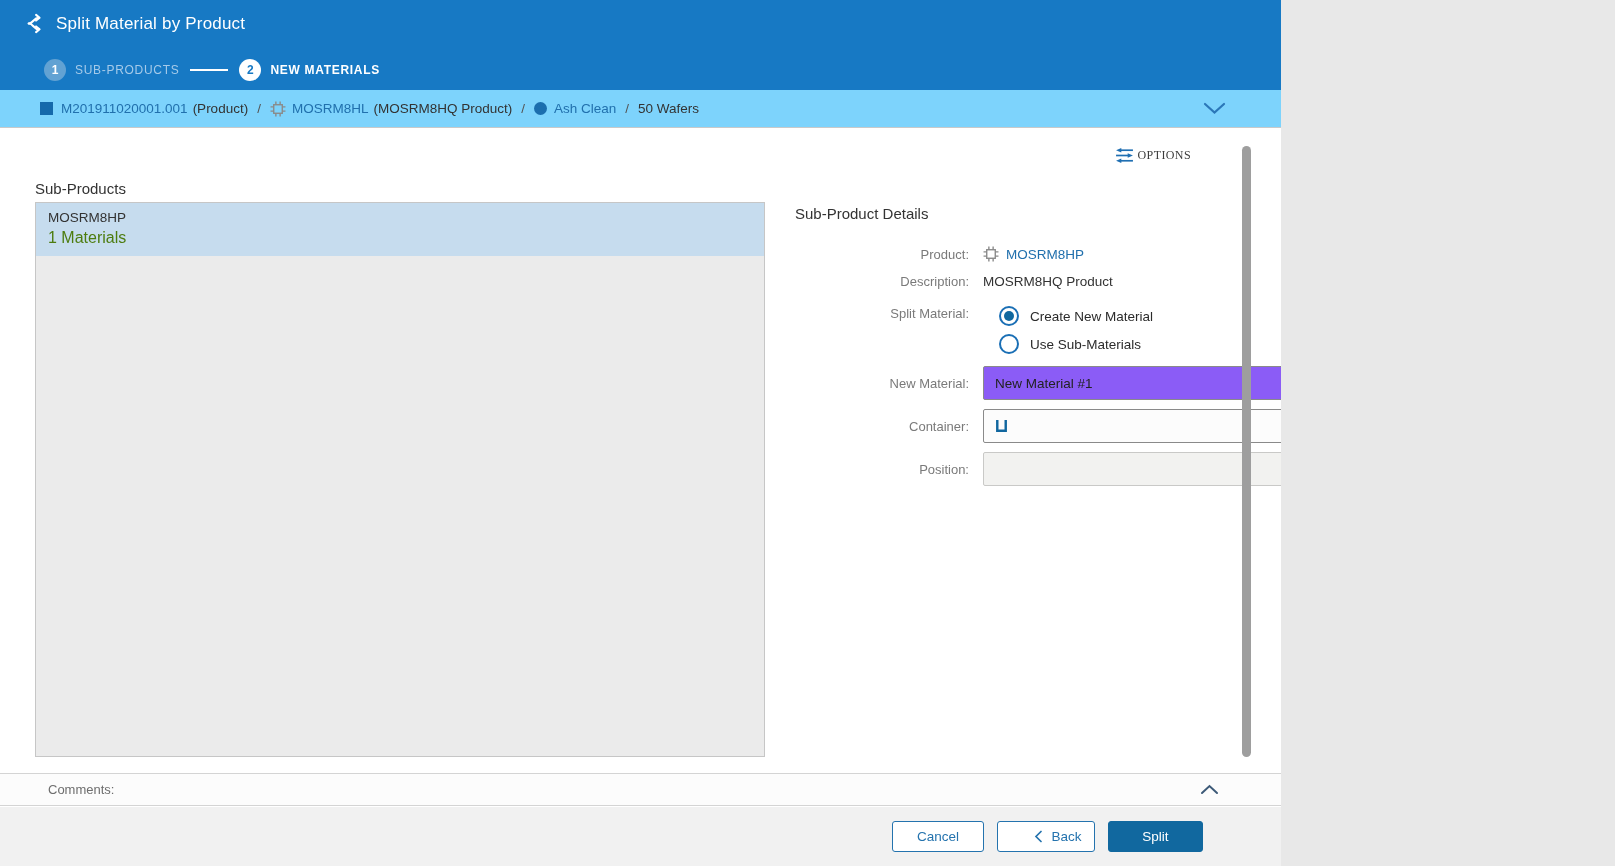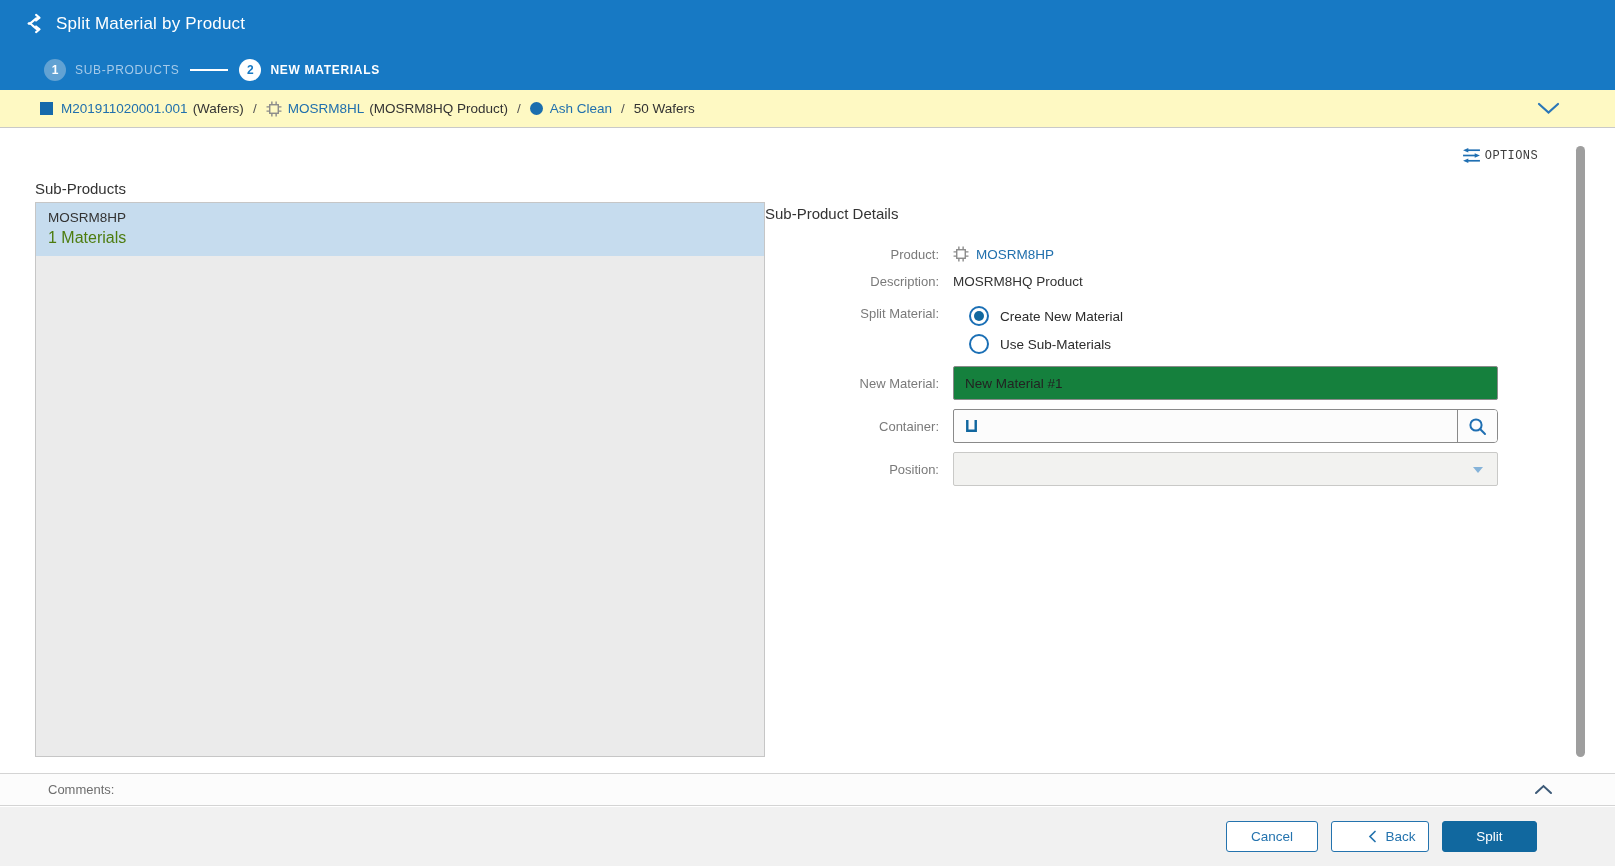--- a/index.html
+++ b/index.html
@@ -1,77 +1,77 @@
 <!DOCTYPE html>
 <html><head>
 <meta charset="utf-8">
 <style>
   * { margin:0; padding:0; box-sizing:border-box; }
   html,body { background:#e8e8e8; }
   body { font-family:"Liberation Sans", sans-serif; }
-  .app { position:relative; width:1615px; height:866px; background:#ffffff; overflow:hidden; }
+  .app { position:relative; width:1281px; height:866px; background:#ffffff; overflow:hidden; }
 
   
   .topbar { position:absolute; top:0; left:0; width:100%; height:90px; background:#1779c4; }
   .title-row { position:absolute; top:13px; left:24px; display:flex; align-items:center; gap:11px; }
   .page-title { color:#ffffff; font-size:17px; font-weight:400; letter-spacing:0.2px; }
   .stepper { position:absolute; top:59px; left:44px; display:flex; align-items:center; }
   .step { display:flex; align-items:center; gap:9px; cursor:pointer; }
   .step-circle { width:22px; height:22px; border-radius:50%; background:#62a2d3; color:#ffffff;
                  font-size:12px; font-weight:700; display:flex; align-items:center; justify-content:center; }
   .step.active .step-circle { background:#ffffff; color:#1779c4; }
   .step-label { font-size:12px; color:#a5cae9; letter-spacing:0.7px; }
   .step.active .step-label { color:#ffffff; font-weight:700; }
   .step-connector { width:38px; height:2px; background:#ffffff; margin:0 11px; }
 
   
-  .breadcrumb { position:absolute; top:90px; left:0; width:100%; height:38px; background:#fef9c3;
+  .breadcrumb { position:absolute; top:90px; left:0; width:100%; height:38px; background:#7dd3fc;
                 border-bottom:1px solid #c9c9c9; display:flex; align-items:center; padding:0 70px 0 40px;
                 font-size:13.5px; white-space:nowrap; }
   .bc-square { width:13px; height:13px; background:#1569ab; margin-right:8px; flex:none; }
   .bc-link { color:#2170ad; text-decoration:none; cursor:pointer; }
   .bc-text { color:#333333; }
   .bc-gap { margin-left:5px; }
   .bc-sep { color:#555555; margin:0 9px; }
   .bc-dot { width:13px; height:13px; border-radius:50%; background:#1b6eae; margin-right:7px; flex:none; }
   .bc-chip { margin-right:6px; display:flex; align-items:center; }
   .bc-chevron { position:absolute; right:55px; top:12px; cursor:pointer; line-height:0; }
 
   
-  .options-btn { position:absolute; top:147px; right:77px; display:flex; align-items:center; gap:4px;
-                 background:none; border:none; cursor:pointer; font-family:Liberation Mono, monospace;
+  .options-btn { position:absolute; top:147px; right:90px; display:flex; align-items:center; gap:4px;
+                 background:none; border:none; cursor:pointer; font-family:Liberation Serif, serif;
                  font-size:12px; color:#3c3c3c; letter-spacing:0.4px; }
   .subproducts { position:absolute; left:35px; top:181px; width:730px; }
   .panel-title { font-size:15px; font-weight:400; color:#333333; line-height:16px; margin-bottom:5px; }
   .sp-list { height:555px; border:1px solid #c6c6c6; background:#ebebeb; overflow:hidden; }
   .sp-item { padding:7px 12px 9px 12px; cursor:pointer; }
   .sp-item.selected { background:#c6dcee; }
   .sp-item-name { font-size:13.5px; color:#333333; }
   .sp-item-sub { font-size:16px; color:#4d7c0f; margin-top:4px; }
 
-  .details { position:absolute; left:765px; top:206px; width:733px; }
+  .details { position:absolute; left:795px; top:206px; width:733px; }
   .form { margin-top:22px; }
   .frow { display:flex; align-items:center; }
   .frow.top { align-items:flex-start; }
   .flabel { width:180px; flex:none; text-align:right; padding-right:6px; font-size:13px; color:#7a7a7a; }
   .fvalue { margin-left:8px; display:flex; align-items:center; gap:7px; font-size:13.5px; color:#333333; }
   .flink { color:#2170ad; text-decoration:none; cursor:pointer; }
   .row-product { height:20px; margin-bottom:8px; }
   .row-desc { height:18px; margin-bottom:16px; }
   .row-split { margin-bottom:12px; }
   .row-field { margin-bottom:9px; }
   .radio-group { margin-left:8px; display:flex; flex-direction:column; gap:8px; }
   .radio-line { display:flex; align-items:center; gap:11px; cursor:pointer;padding-left:16px; }
   .radio { width:20px; height:20px; border-radius:50%; border:2px solid #1a6fb5; background:#ffffff; position:relative; flex:none; }
   .radio.selected::after { content:""; position:absolute; left:3px; top:3px; width:10px; height:10px;
                            border-radius:50%; background:#11689f; }
   .radio-label { font-size:13.5px; color:#2b2b2b; }
 
   .text-input { margin-left:8px; width:545px; height:34px; border:1px solid #8a8a8a; border-radius:2px;
-                background:#15803d; font-family:inherit; font-size:13.5px; color:#222222; padding:0 11px; }
+                background:#8b5cf6; font-family:inherit; font-size:13.5px; color:#222222; padding:0 11px; }
   .input-wrap { margin-left:8px; position:relative; width:545px; height:34px; border:1px solid #8a8a8a;
                 border-radius:2px 4px 4px 2px; background:#fcfcfc; display:flex; align-items:center; }
   .container-icon { margin:0 9px 0 10px; line-height:0; flex:none; }
   .container-input { flex:1; height:100%; border:none; background:transparent; outline:none;
                      font-family:inherit; font-size:13.5px; color:#222222; min-width:0; }
   .container-input::placeholder { font-style:italic; color:#9a9a9a; }
   .search-btn { position:absolute; right:0; top:0; width:40px; height:32px; border:none;
                 border-left:1px solid #8a8a8a; border-radius:0 3px 3px 0; background:#fcfcfc;
                 display:flex; align-items:center; justify-content:center; cursor:pointer; }
   .select-wrap { margin-left:8px; position:relative; width:545px; height:34px; border:1px solid #c9c9c7;
@@ -126,21 +126,21 @@
       <div class="step active">
         <span class="step-circle">2</span>
         <span class="step-label">NEW MATERIALS</span>
       </div>
     </div>
   </header>
 
   <div class="breadcrumb">
     <span class="bc-square"></span>
     <a class="bc-link">M201911020001.001</a>
-    <span class="bc-text bc-gap">(Wafers)</span>
+    <span class="bc-text bc-gap">(Product)</span>
     <span class="bc-sep">/</span>
     <span class="bc-chip">
       <svg width="16" height="16" viewBox="0 0 15 15" fill="none" stroke="#8a8a8a" stroke-width="1.3">
         <rect x="3.5" y="3.5" width="8" height="8"></rect>
         <path d="M5.5 0.5 v3 M9.5 0.5 v3 M5.5 11.5 v3 M9.5 11.5 v3 M0.5 5.5 h3 M0.5 9.5 h3 M11.5 5.5 h3 M11.5 9.5 h3"></path>
       </svg>
     </span>
     <a class="bc-link">MOSRM8HL</a>
     <span class="bc-text bc-gap">(MOSRM8HQ Product)</span>
     <span class="bc-sep">/</span>

